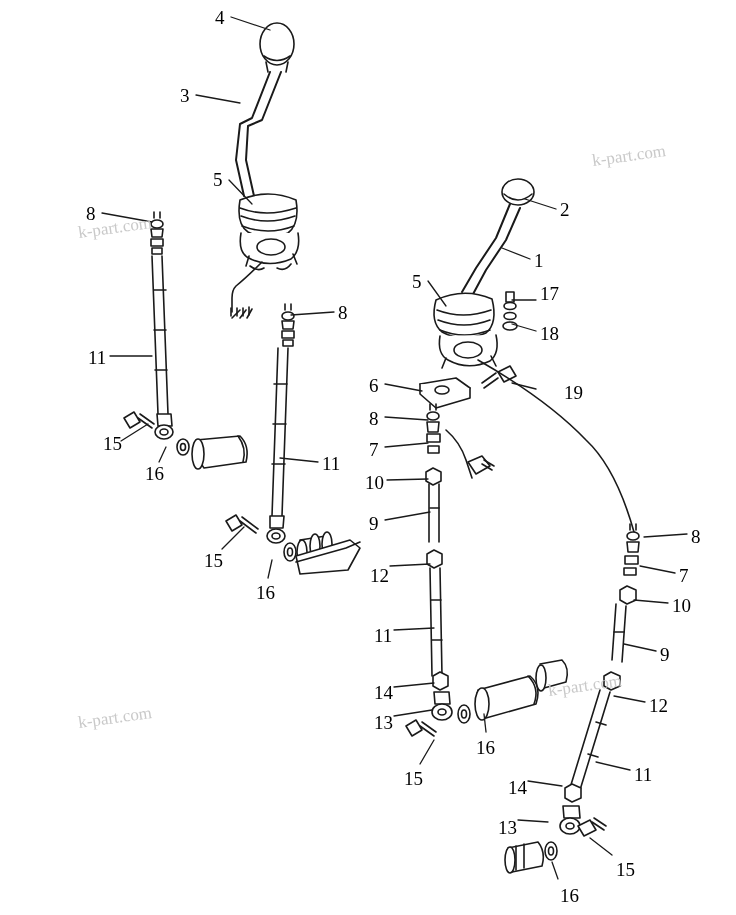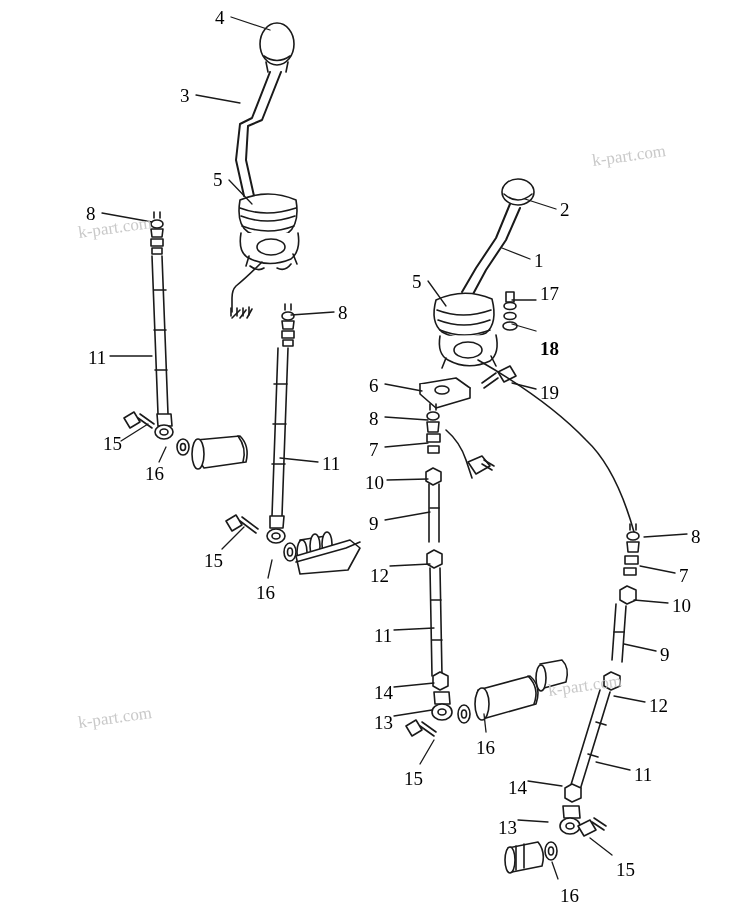--- a/index.html
+++ b/index.html
@@ -292,22 +292,22 @@
       <div class="callout" style="left: 88px; top: 348px;">11</div>
       <div class="callout" style="left: 322px; top: 454px;">11</div>
       <div class="callout" style="left: 103px; top: 434px;">15</div>
       <div class="callout" style="left: 145px; top: 464px;">16</div>
       <div class="callout" style="left: 204px; top: 551px;">15</div>
       <div class="callout" style="left: 256px; top: 583px;">16</div>
       <div class="callout" style="left: 560px; top: 200px;">2</div>
       <div class="callout" style="left: 534px; top: 251px;">1</div>
       <div class="callout" style="left: 412px; top: 272px;">5</div>
       <div class="callout" style="left: 540px; top: 284px;">17</div>
-      <div class="callout" style="left: 540px; top: 339px; font-weight: bold;">18</div>
-      <div class="callout" style="left: 540px; top: 383px;">19</div>
+      <div class="callout" style="left: 540px; top: 324px;">18</div>
+      <div class="callout" style="left: 564px; top: 383px;">19</div>
       <div class="callout" style="left: 369px; top: 376px;">6</div>
       <div class="callout" style="left: 369px; top: 409px;">8</div>
       <div class="callout" style="left: 369px; top: 440px;">7</div>
       <div class="callout" style="left: 365px; top: 473px;">10</div>
       <div class="callout" style="left: 369px; top: 514px;">9</div>
       <div class="callout" style="left: 370px; top: 566px;">12</div>
       <div class="callout" style="left: 374px; top: 626px;">11</div>
       <div class="callout" style="left: 374px; top: 683px;">14</div>
       <div class="callout" style="left: 374px; top: 713px;">13</div>
       <div class="callout" style="left: 404px; top: 769px;">15</div>

